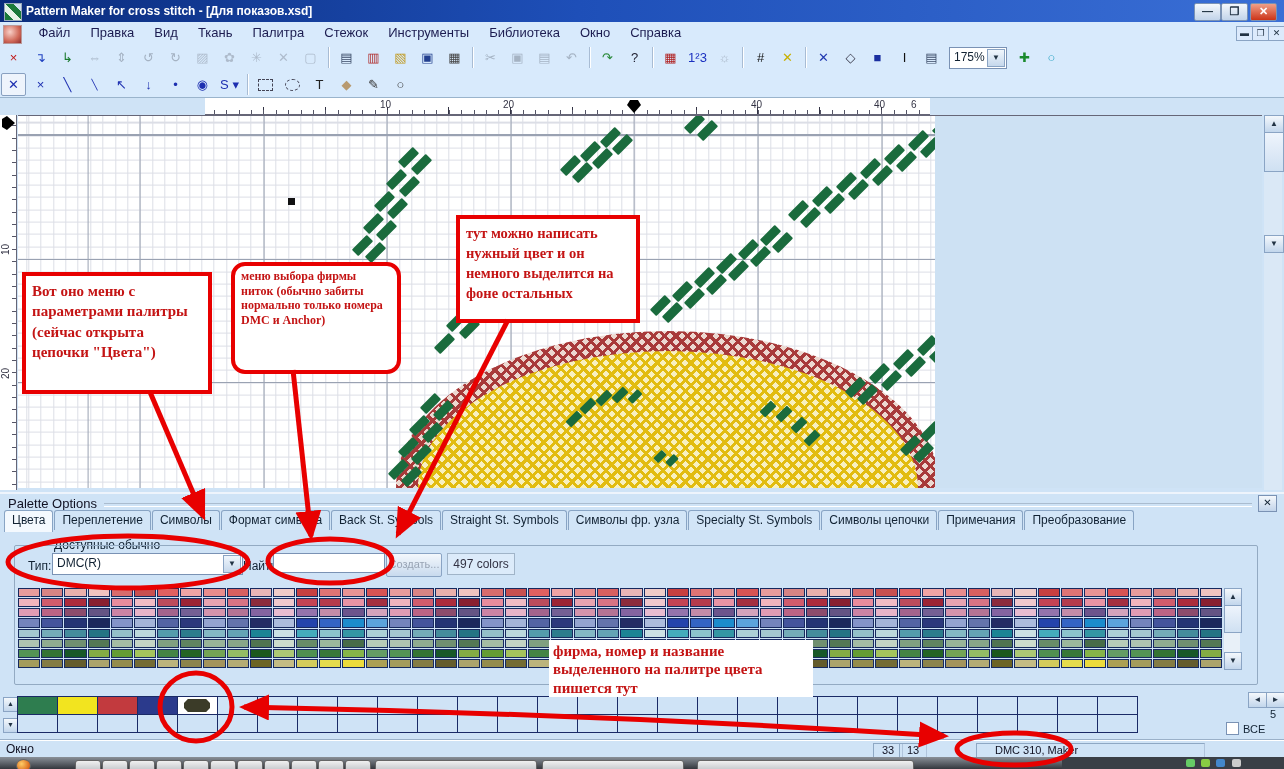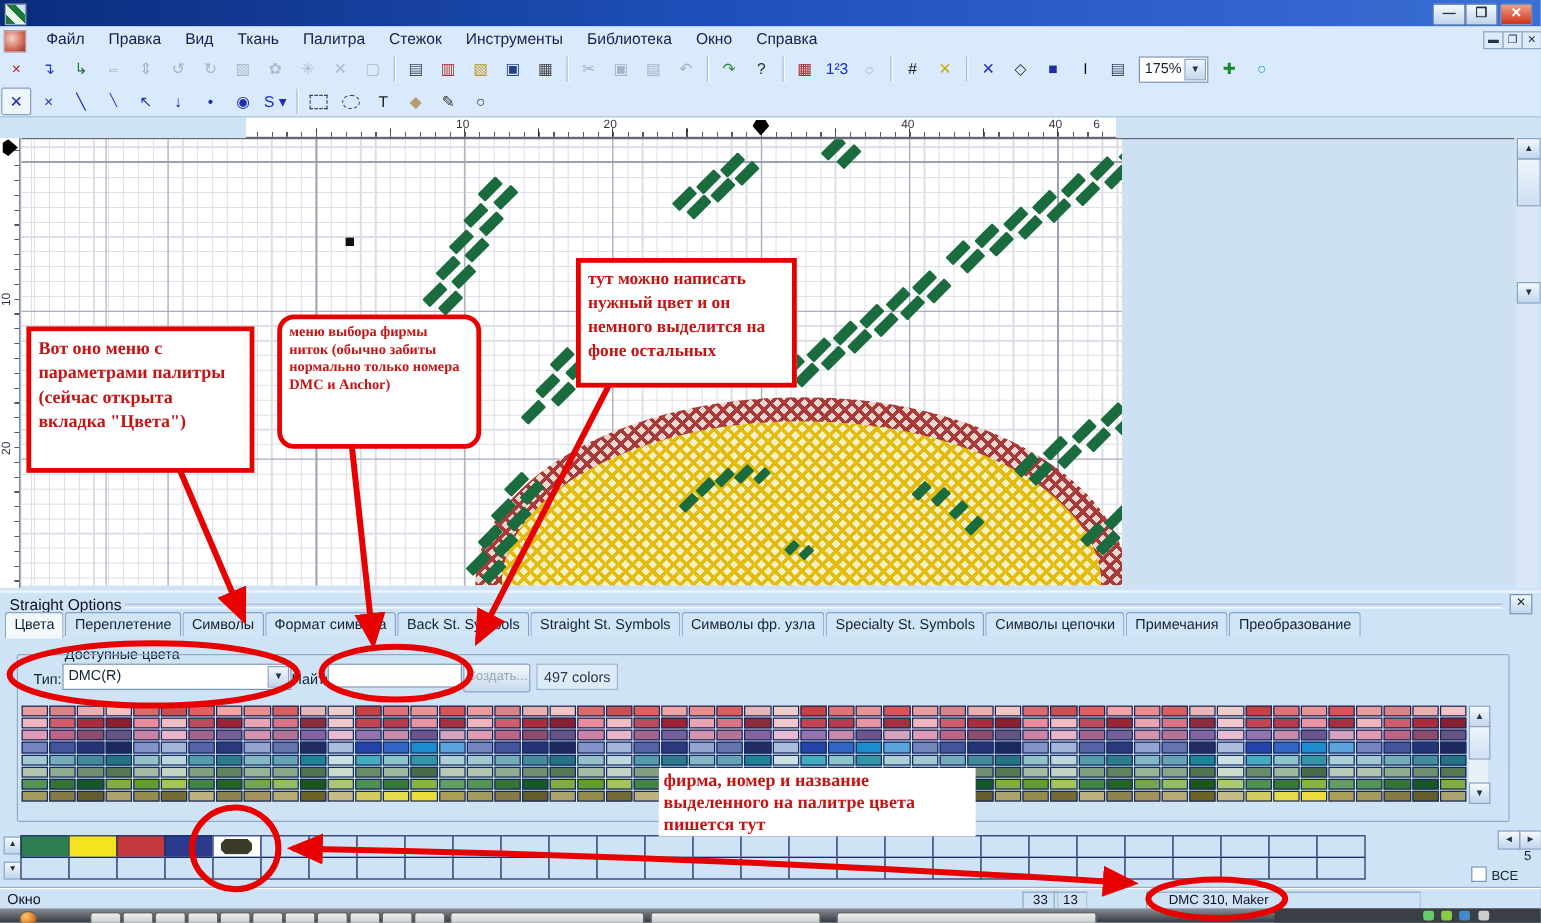--- a/index.html
+++ b/index.html
@@ -115,38 +115,39 @@
   .nav-btn{top:4px;width:17px;height:14px;background:linear-gradient(#f4f8fc,#c2d6ec);border:1px solid #8aa4c4;
     font-size:8px;line-height:13px;text-align:center;color:#234;}
   .page-num{left:1270px;top:20px;font-size:11px;color:#123;}
   .chk{left:1226px;top:34px;font-size:11px;color:#123;}
   .chk .box{display:inline-block;width:11px;height:11px;background:#fff;border:1px solid #7a92b4;
     vertical-align:-2px;margin-right:4px;}
   
   .statusbar{left:0;top:740px;width:1284px;height:17px;background:#cfe3f6;border-top:1px solid #fff;
     box-shadow:0 -1px 0 #9ab0c8;font-size:12px;color:#112;}
   .sb-panel{position:absolute;top:2px;height:13px;border:1px solid #b0c4dc;border-top-color:#8ea8c4;
-    border-left-color:#8ea8c4;font-size:11px;line-height:13px;padding:0 3px;color:#112;}
+    border-left-color:#8ea8c4;font-size:11px;line-height:13px;padding:0 3px;color:#112;margin-left:21px;}
   .taskbar{left:0;top:757px;width:1284px;height:12px;background:linear-gradient(#8a9098,#33373d);}
   .tk-btn{position:absolute;background:linear-gradient(#f0f0f0,#c0c4c8);border:1px solid #666;
     border-radius:3px 3px 0 0;}
   
   .anno{position:absolute;background:#fff;color:#c41414;font-weight:bold;z-index:47;
     font-family:"Liberation Serif",serif;}
   .anno.bordered{border:4px solid #e80000;}
   #overlay{position:absolute;left:0;top:0;z-index:48;pointer-events:none;}
 </style>
 </head>
 <body>
 
 
 
 
 <div class="abs titlebar">
   <div class="abs title-icon"></div>
+  <div class="abs title-text">Pattern Maker for cross stitch - [Для показов.xsd]</div>
   <div class="abs cap-btn" style="left:1194px;">—</div>
   <div class="abs cap-btn" style="left:1221px;">❐</div>
   <div class="abs cap-btn cap-close" style="left:1250px;">✕</div>
 </div>
 
 <div class="abs menubar">
   <span style="display:inline-block;width:24px;"></span>
   <span id="menu-items"><span class="menu-item">Файл</span><span class="menu-item">Правка</span><span class="menu-item">Вид</span><span class="menu-item">Ткань</span><span class="menu-item">Палитра</span><span class="menu-item">Стежок</span><span class="menu-item">Инструменты</span><span class="menu-item">Библиотека</span><span class="menu-item">Окно</span><span class="menu-item">Справка</span></span>
 </div>
 <div class="abs app-icon"></div>
@@ -254,25 +255,25 @@
     <div class="abs blacksq" style="left: 270px; top: 82px;"></div>
   </div>
 <div class="abs canvas-scroll">
   <div class="abs scroll-btn" style="top:0;">▲</div>
   <div class="abs scroll-thumb" style="top:17px;height:38px;"></div>
   <div class="abs scroll-btn" style="top:120px;">▼</div>
 </div>
 
 
 <div class="abs palette-panel">
-  <div class="abs pp-title">Straight Options</div>
+  <div class="abs pp-title">Palette Options</div>
   <div class="abs pp-line"></div>
   <div class="abs pp-close">✕</div>
   <div class="abs tabs" id="tabs"><span class="tab active">Цвета</span><span class="tab">Переплетение</span><span class="tab">Символы</span><span class="tab">Формат символа</span><span class="tab">Back St. Symbols</span><span class="tab">Straight St. Symbols</span><span class="tab">Символы фр. узла</span><span class="tab">Specialty St. Symbols</span><span class="tab">Символы цепочки</span><span class="tab">Примечания</span><span class="tab">Преобразование</span></div>
-  <div class="abs group-label">Доступные цвета</div>
+  <div class="abs group-label">Доступные обычно</div>
   <div class="abs groupbox"></div>
   <div class="abs ctl-label" style="left:28px;">Тип:</div>
   <div class="combo type-combo">
     <span>DMC(R)</span>
     <span class="arrow">▼</span>
   </div>
   <div class="abs ctl-label" style="left:243px;">Найти:</div>
   <input class="abs find-input" value="" style="">
   <div class="abs create-btn">Создать...</div>
   <div class="abs count-box">497 colors</div>
@@ -798,23 +799,23 @@
     <div class="tk-btn" style="left: 697px; top: 3px; width: 215px; height: 10px;"></div>
     <div class="abs" style="left: 1062px; top: 0px; width: 222px; height: 12px; background: rgb(58, 63, 70);">
       <div class="abs" style="left: 124px; top: 2px; width: 9px; height: 8px; background: rgb(102, 204, 102); border-radius: 2px;"></div>
       <div class="abs" style="left: 139px; top: 2px; width: 9px; height: 8px; background: rgb(136, 204, 68); border-radius: 2px;"></div>
       <div class="abs" style="left: 154px; top: 2px; width: 9px; height: 8px; background: rgb(68, 136, 204); border-radius: 2px;"></div>
       <div class="abs" style="left: 170px; top: 2px; width: 9px; height: 8px; background: rgb(204, 204, 204); border-radius: 2px;"></div>
     </div>
   </div>
 
 
-<div class="anno bordered" style="left:22px;top:272px;width:170px;height:104px;padding:5px 6px;font-size:15px;line-height:1.35;">Вот оно меню с параметрами палитры (сейчас открыта вкладка "Цвета")</div>
+<div class="anno bordered" style="left:22px;top:272px;width:170px;height:104px;padding:5px 6px;font-size:15px;line-height:1.35;">Вот оно меню с параметрами палитры (сейчас открыта цепочки "Цвета")</div>
 <div class="anno bordered" style="left:231px;top:262px;width:150px;height:98px;padding:3px 6px;font-size:12px;line-height:1.22;border-radius:14px;">меню выбора фирмы ниток (обычно забиты нормально только номера DMC и Anchor)</div>
-<div class="anno bordered" style="left:456px;top:215px;width:164px;height:92px;padding:4px 6px;font-size:14.5px;line-height:1.38;margin-left:24px;">тут можно написать нужный цвет и он немного выделится на фоне остальных</div>
+<div class="anno bordered" style="left:456px;top:215px;width:164px;height:92px;padding:4px 6px;font-size:14.5px;line-height:1.38;">тут можно написать нужный цвет и он немного выделится на фоне остальных</div>
 <div class="anno" style="left:549px;top:640px;width:256px;height:53px;padding:2px 4px;font-size:15px;line-height:1.22;">фирма, номер и название выделенного на палитре цвета пишется тут</div>
 
 <svg id="overlay" width="1284" height="769">
   <defs>
     <marker id="ah" markerWidth="7" markerHeight="7" refX="5" refY="2.6" orient="auto-start-reverse" markerUnits="strokeWidth">
       <path d="M0,0 L6,2.6 L0,5.2 z" fill="#e80000"></path>
     </marker>
   </defs>
   <g stroke="#e80000" stroke-width="5" fill="none">
     <line x1="150" y1="392" x2="203" y2="516" marker-end="url(#ah)"></line>

